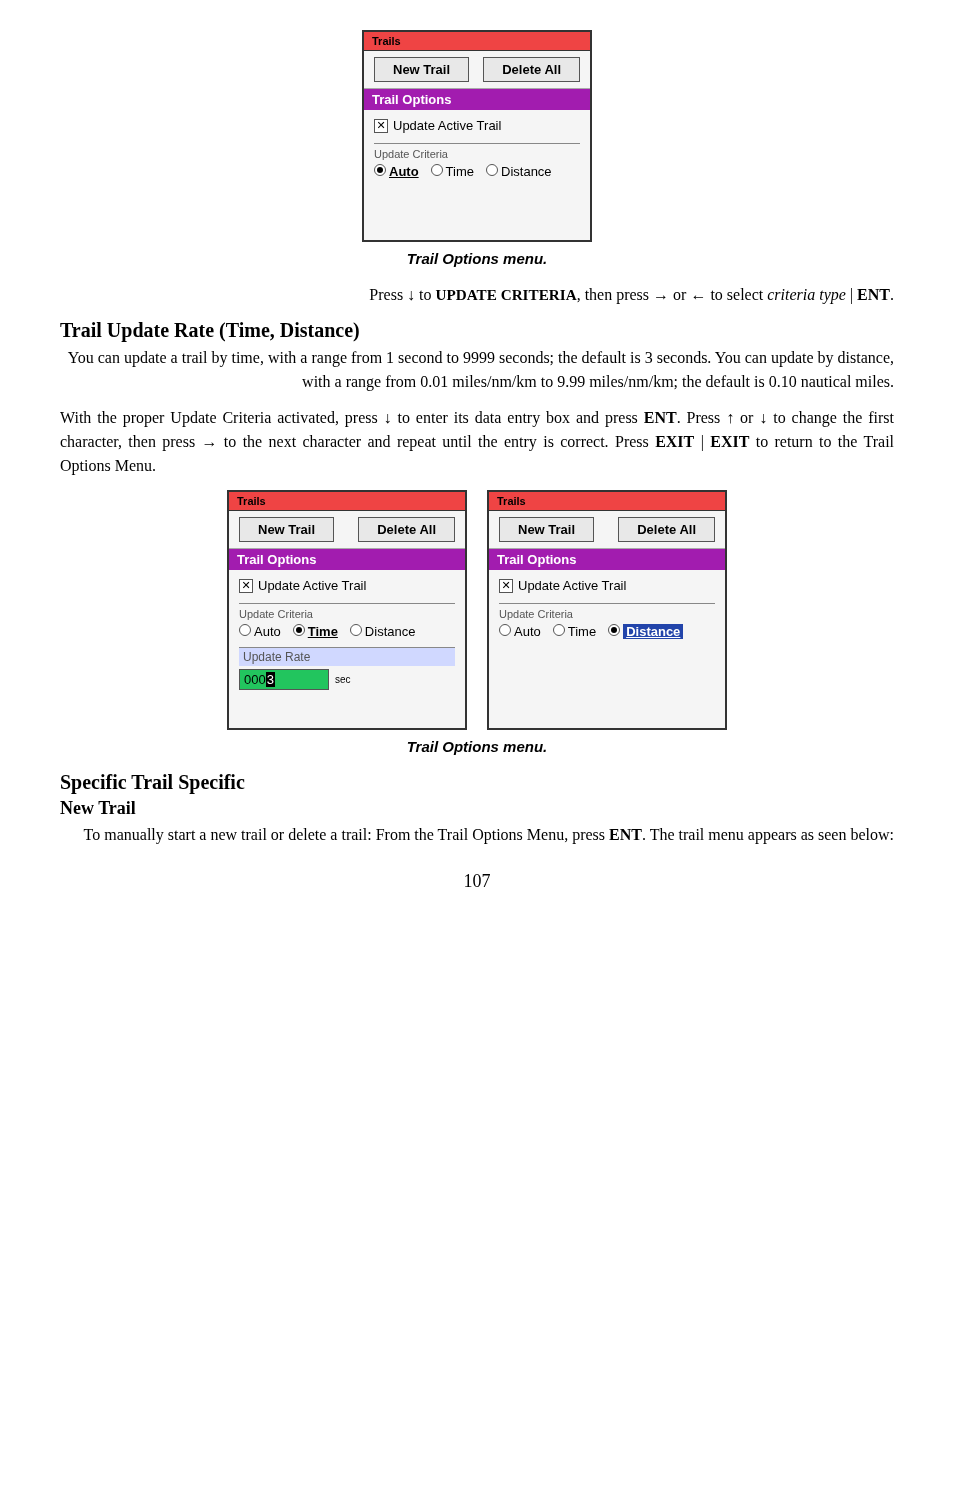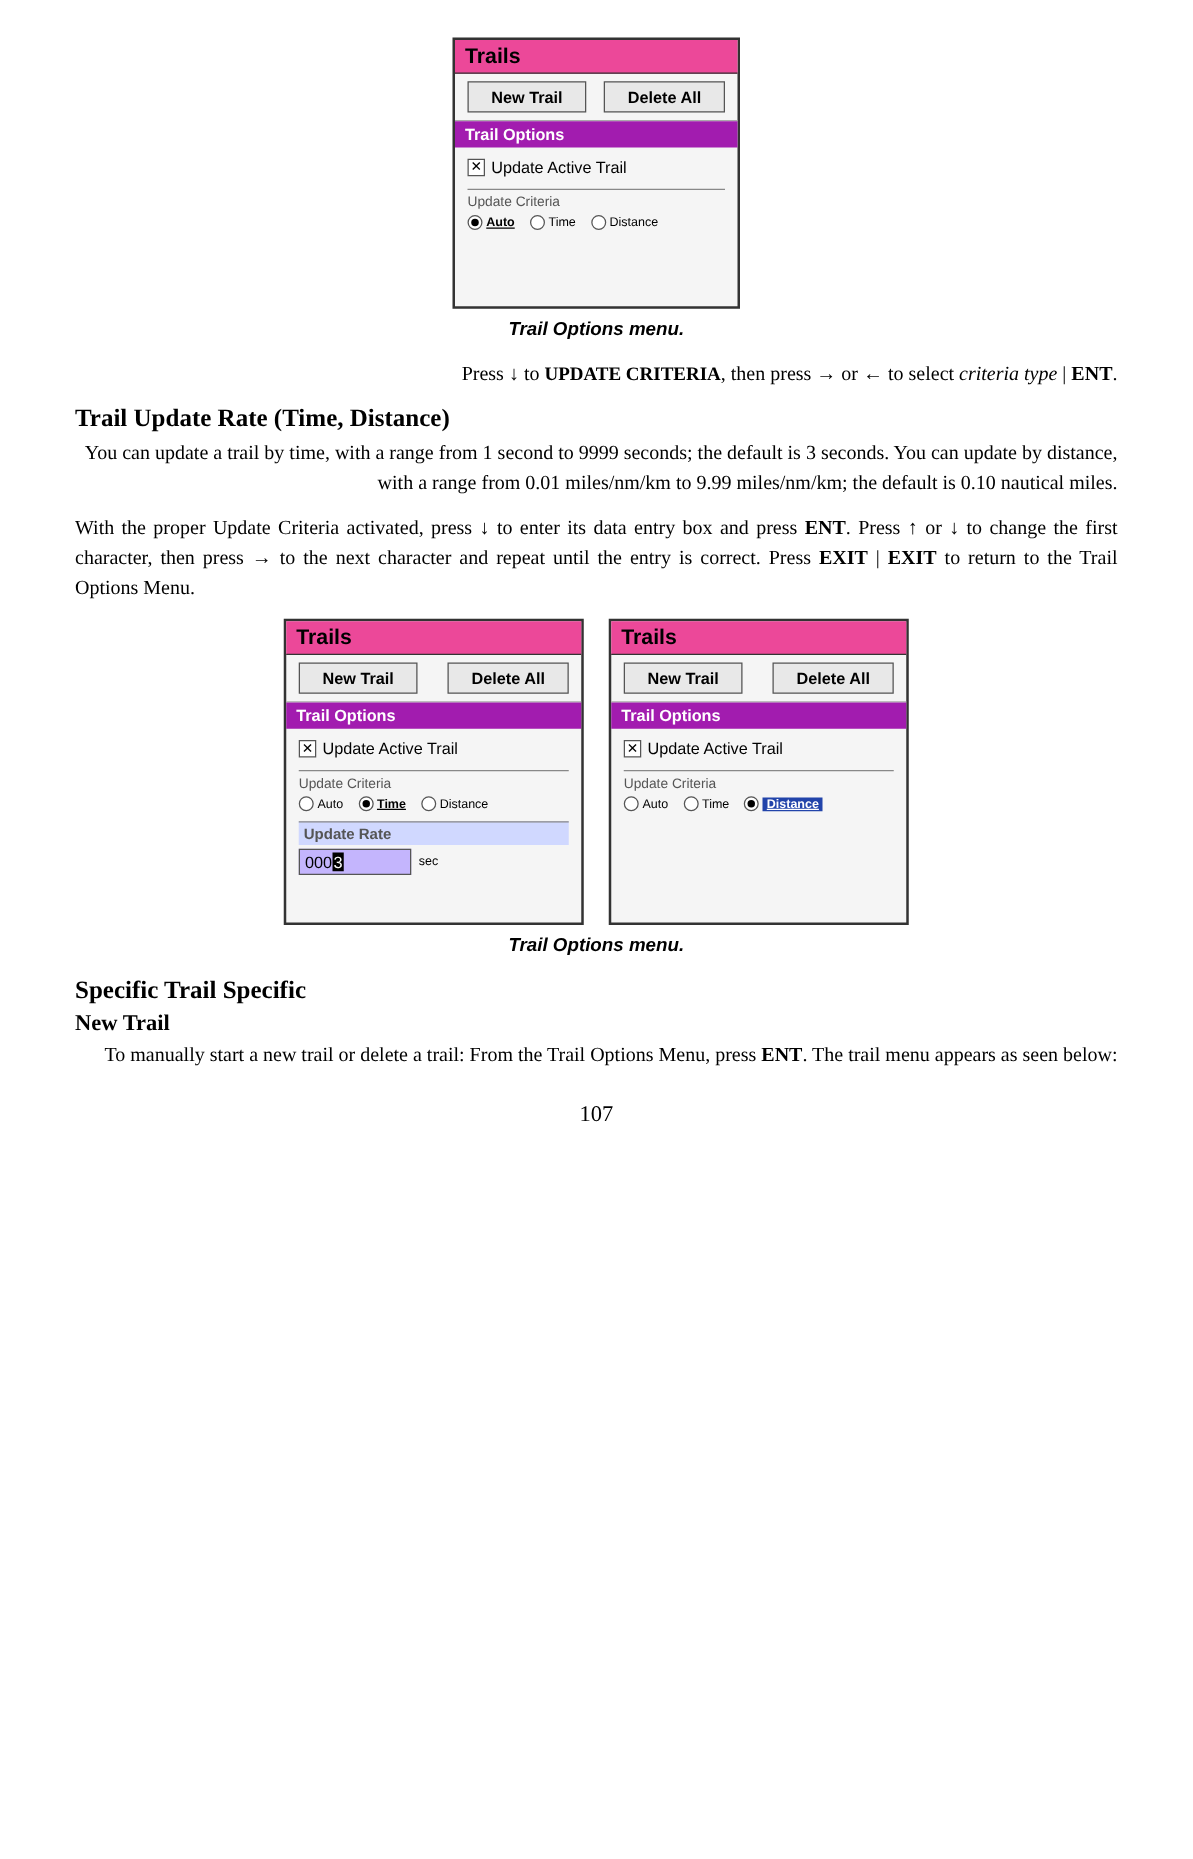--- a/index.html
+++ b/index.html
@@ -14,24 +14,24 @@
     }
 
     
     .trail-panel {
       border: 2px solid #333;
       background: #f5f5f5;
       display: inline-block;
       min-width: 220px;
     }
     .trail-panel-title {
-      background: #ec4899;
+      background: #ef4444;
       padding: 3px 8px;
       font-weight: bold;
-      font-size: 17px;
+      font-size: 11px;
       border-bottom: 1px solid #333;
       font-family: Arial, sans-serif;
     }
     .trail-panel-buttons {
       display: flex;
       padding: 6px 10px;
       gap: 0;
       border-bottom: 1px solid #aaa;
     }
     .trail-btn {
@@ -85,23 +85,23 @@
       width: 100%;
     }
     .radio-row {
       display: flex;
       align-items: center;
       gap: 12px;
       margin-bottom: 8px;
     }
     .radio-item {
       display: flex;
-      align-items: center;
+      align-items: flex-start;
       gap: 3px;
-      font-size: 10px;
+      font-size: 13px;
     }
     .radio-circle {
       width: 12px;
       height: 12px;
       border-radius: 50%;
       border: 1.5px solid #555;
       background: #fff;
       display: flex;
       align-items: center;
       justify-content: center;
@@ -120,32 +120,32 @@
     .update-rate-section {
       margin-top: 4px;
     }
     .update-rate-label {
       font-size: 11px;
       color: #555;
       border-top: 1px solid #888;
       padding-top: 3px;
       background: #d0d8ff;
       padding: 2px 4px;
-      font-weight: bold;
+      font-weight: normal;
       font-size: 12px;
     }
     .update-rate-input-row {
       display: flex;
       align-items: center;
       gap: 6px;
       margin-top: 3px;
     }
     .update-rate-input {
       border: 1px solid #555;
-      background: #c4b5fd;
+      background: #22c55e;
       padding: 2px 4px;
       font-size: 13px;
       font-family: Arial, sans-serif;
       width: 90px;
     }
     .cursor-char {
       background: #000;
       color: #fff;
       padding: 0 1px;
     }

